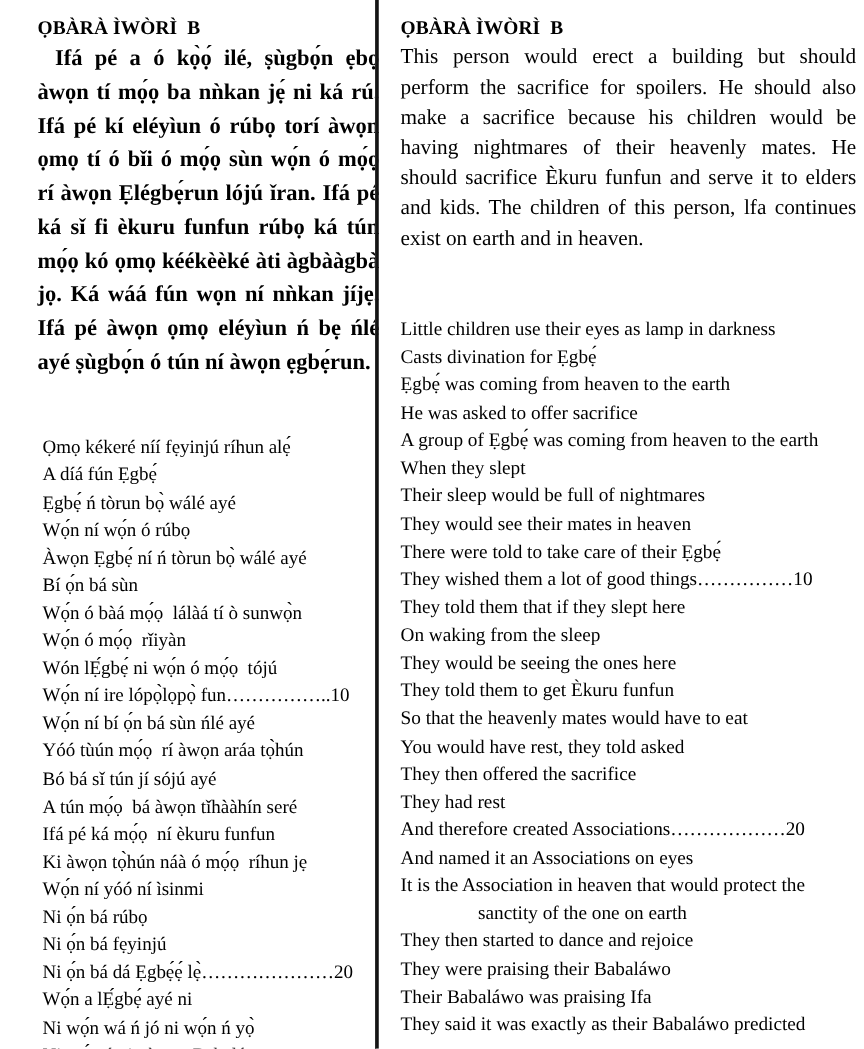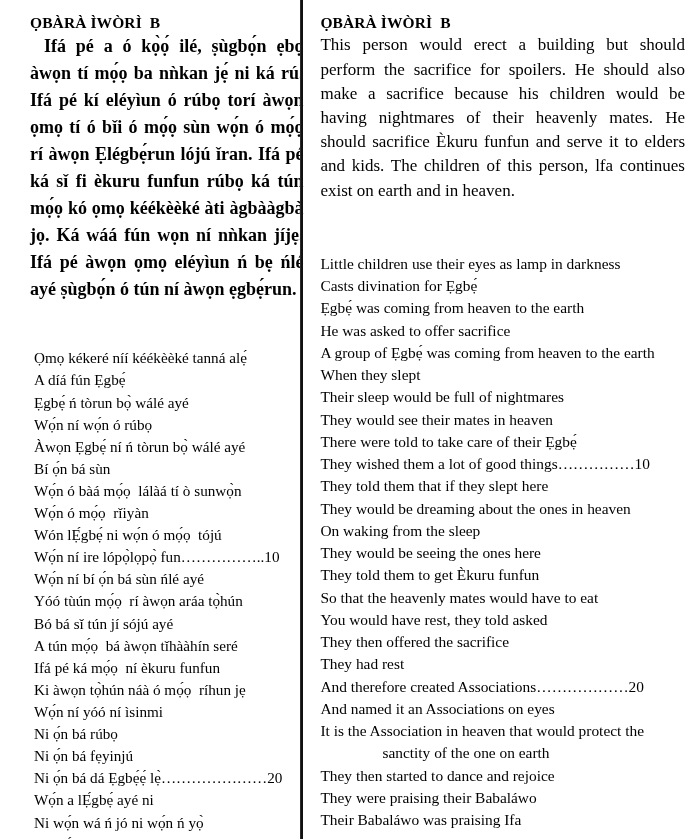--- a/index.html
+++ b/index.html
@@ -134,21 +134,21 @@
 
     <div class="col col-left">
 
       <div class="chapter-title">ỌBÀRÀ ÌWÒRÌ  B</div>
 
       <p class="prose prose-left">Ifá pé a ó kọ̀ọ́ ilé, ṣùgbọ́n ẹbọ àwọn tí mọ́ọ  ba nǹkan jẹ́ ni ká rú. Ifá pé kí eléyìun ó rúbọ torí àwọn ọmọ tí ó bǐi ó mọ́ọ sùn wọ́n ó mọ́ọ  rí àwọn Ẹlégbẹ́run lójú ǐran. Ifá pé ká sǐ fi èkuru funfun rúbọ ká tún mọ́ọ kó ọmọ kéékèèké àti àgbààgbà jọ. Ká wáá fún wọn ní nǹkan jíjẹ. Ifá pé àwọn ọmọ eléyìun ń bẹ ńlé ayé ṣùgbọ́n ó tún ní àwọn ẹgbẹ́run.</p>
 
       <div class="spacer-left"></div>
 
       <div class="verse verse-left">
-        <div class="verse-line">Ọmọ kékeré níí kéékèèké tanná alẹ́</div>
+        <div class="verse-line">Ọmọ kékeré níí fẹyinjú ríhun alẹ́</div>
         <div class="verse-line">A díá fún Ẹgbẹ́</div>
         <div class="verse-line">Ẹgbẹ́ ń tòrun bọ̀ wálé ayé</div>
         <div class="verse-line">Wọ́n ní wọ́n ó rúbọ</div>
         <div class="verse-line">Àwọn Ẹgbẹ́ ní ń tòrun bọ̀ wálé ayé</div>
         <div class="verse-line">Bí ọ́n bá sùn</div>
         <div class="verse-line">Wọ́n ó bàá mọ́ọ  lálàá tí ò sunwọ̀n</div>
         <div class="verse-line">Wọ́n ó mọ́ọ  rǐiyàn</div>
         <div class="verse-line">Wón lẸ́gbẹ́ ni wọ́n ó mọ́ọ  tójú</div>
         <div class="verse-line">Wọ́n ní ire lópọ̀lọpọ̀ fun……………..10</div>
         <div class="verse-line">Wọ́n ní bí ọ́n bá sùn ńlé ayé</div>
@@ -183,38 +183,38 @@
         <div class="verse-line">Casts divination for Ẹgbẹ́</div>
         <div class="verse-line">Ẹgbẹ́ was coming from heaven to the earth</div>
         <div class="verse-line">He was asked to offer sacrifice</div>
         <div class="verse-line">A group of Ẹgbẹ́ was coming from heaven to the earth</div>
         <div class="verse-line">When they slept</div>
         <div class="verse-line">Their sleep would be full of nightmares</div>
         <div class="verse-line">They would see their mates in heaven</div>
         <div class="verse-line">There were told to take care of their Ẹgbẹ́</div>
         <div class="verse-line">They wished them a lot of good things……………10</div>
         <div class="verse-line">They told them that if they slept here</div>
-        <div class="verse-line">They would be dreaming about the ones in heaven</div>
         <div class="verse-line">On waking from the sleep</div>
         <div class="verse-line">They would be seeing the ones here</div>
         <div class="verse-line">They told them to get Èkuru funfun</div>
         <div class="verse-line">So that the heavenly mates would have to eat</div>
         <div class="verse-line">You would have rest, they told asked</div>
         <div class="verse-line">They then offered the sacrifice</div>
         <div class="verse-line">They had rest</div>
         <div class="verse-line">And therefore created Associations………………20</div>
         <div class="verse-line">And named it an Associations on eyes</div>
 
         <div class="verse-line wrapped">
           <span>It is the Association in heaven that would protect the</span>
           <br>
           <span class="cont-indent"></span><span>sanctity of the one on earth</span>
         </div>
 
         <div class="verse-line">They then started to dance and rejoice</div>
         <div class="verse-line">They were praising their Babaláwo</div>
         <div class="verse-line">Their Babaláwo was praising Ifa</div>
+        <div class="verse-line">They said it was exactly as their Babaláwo predicted</div>
       </div>
 
     </div>
 
   </div>
 </div>
 
 </body></html>

